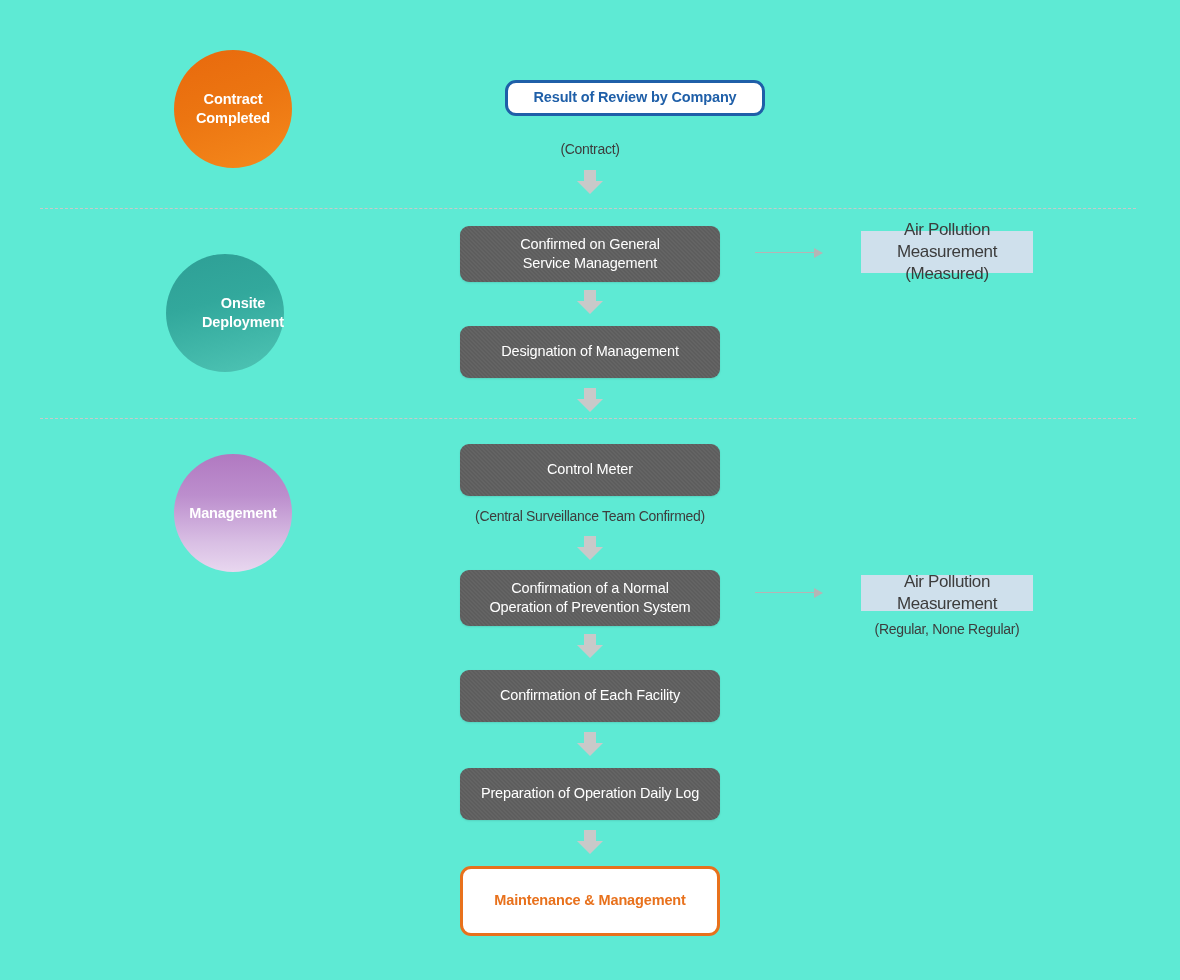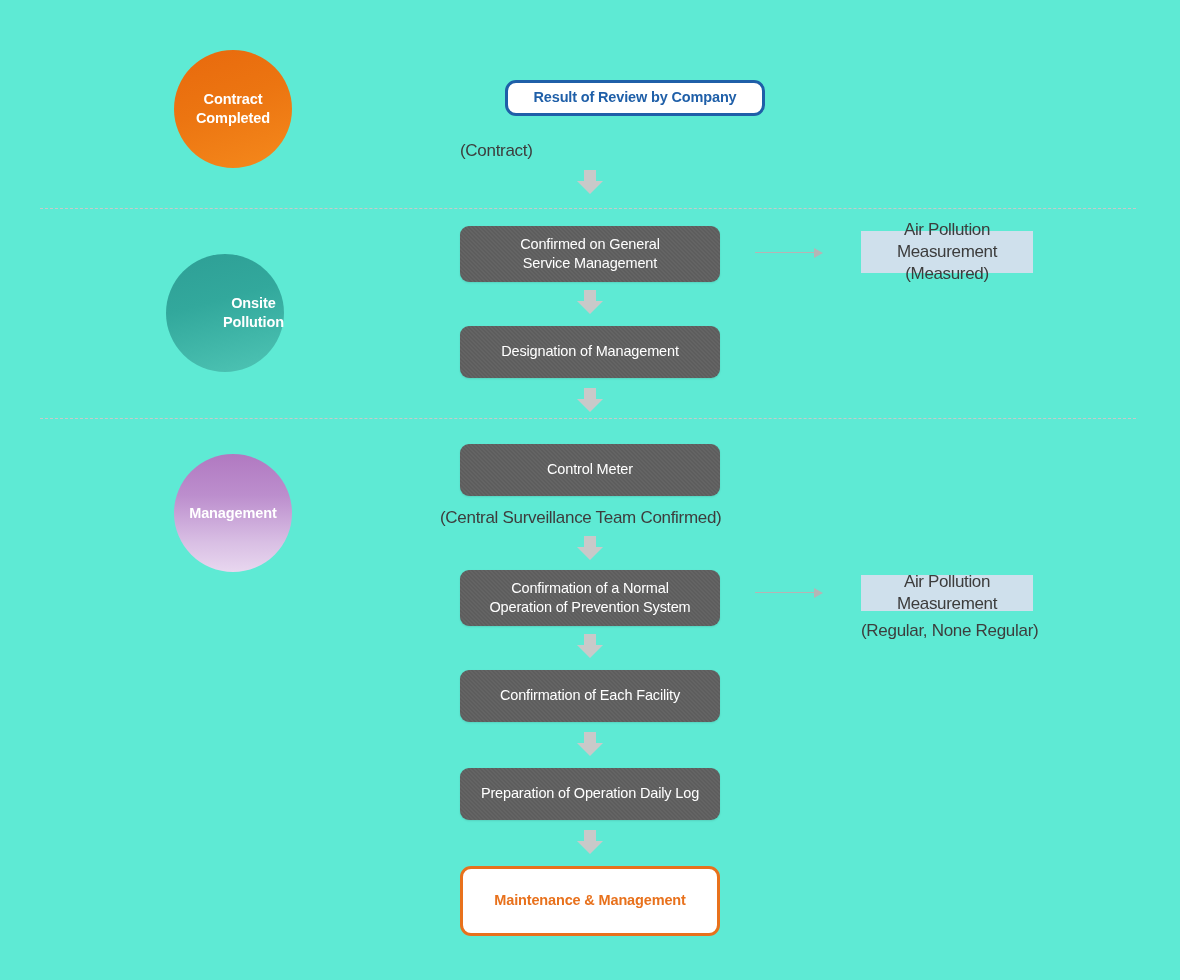--- a/index.html
+++ b/index.html
@@ -109,22 +109,22 @@
     justify-content: center;
     text-align: center;
     font-size: 17px;
     line-height: 1.3;
     letter-spacing: -0.35px;
   }
 
   
   .caption {
     position: absolute;
-    text-align: left;
-    font-size: 17px;
+    text-align: center;
+    font-size: 14px;
     color: #3d3d3d;
     letter-spacing: -0.3px;
     white-space: nowrap;
   }
 
   
   .arrow-down {
     position: absolute;
     width: 26px;
     height: 24px;
@@ -195,21 +195,21 @@
   <div class="caption" style="left:460px; top:141px; width:260px;">(Contract)</div>
 
   <div class="arrow-down" style="left:577px; top:170px;">
     <div class="shaft"></div>
       <div class="head"></div>
   </div>
 
   <div class="stage-circle circle-teal" style="left:166px; top:254px;justify-content:flex-end;">
     <div>
       <span>Onsite</span>
-      <span>Pollution</span>
+      <span>Deployment</span>
     </div>
   </div>
 
   <div class="flow-box box-gray" style="left:460px; top:226px; height:56px;">
     <div>
       <span style="display:block;">Confirmed on General</span>
       <span style="display:block;text-align:center;">Service Management</span>
     </div>
   </div>
 

